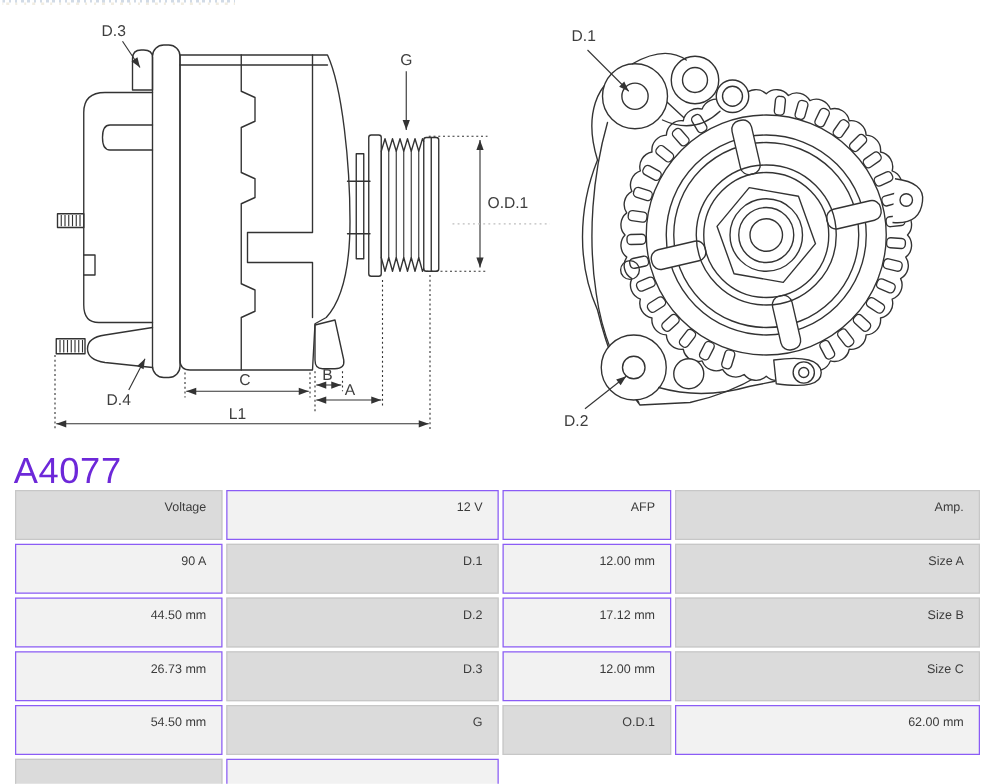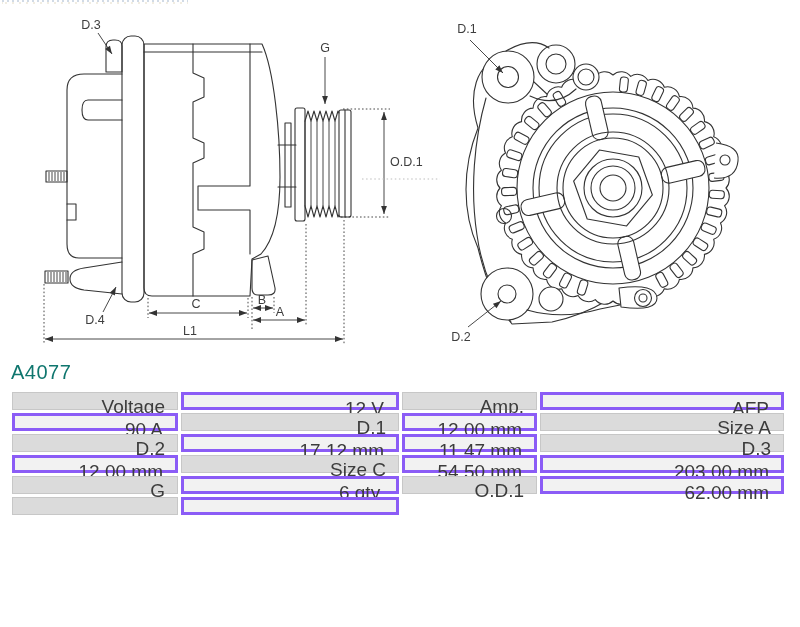--- a/index.html
+++ b/index.html
@@ -20,33 +20,33 @@
   svg .ln  {fill:none;stroke:#333;stroke-width:1.1;stroke-linejoin:round;stroke-linecap:round;}
   svg .lnf {fill:#fff;stroke:#333;stroke-width:1.1;stroke-linejoin:round;}
   svg .dim {fill:none;stroke:#333;stroke-width:0.9;}
   svg .dot {fill:none;stroke:#333;stroke-width:0.9;stroke-dasharray:1.6 2.2;}
   svg .cl  {fill:none;stroke:#bdbdbd;stroke-width:1;stroke-dasharray:1.5 2.6;}
   svg .lbl {font-family:"Liberation Sans",sans-serif;font-size:12.5px;fill:#3e3e3e;text-anchor:middle;}
   svg .lbls{font-family:"Liberation Sans",sans-serif;font-size:12.5px;fill:#3e3e3e;text-anchor:start;}
   svg .arr {fill:#333;}
   .part-number{
     position:absolute;top:361px;left:11px;
-    font-size:20px;color:#0f766e;letter-spacing:.5px;
+    font-size:29px;color:#6d28d9;letter-spacing:.5px;
   }
   .spec-grid{
     position:absolute;top:392px;left:12px;width:772px;
     display:grid;grid-template-columns:166px 218px 135px 244px;
     column-gap:3px;row-gap:3px;
   }
   .cell{
-    height:18px;line-height:28px;font-size:19px;color:#3c3c3c;
+    height:40px;line-height:28px;font-size:10px;color:#3c3c3c;
     text-align:right;padding-right:12px;box-sizing:border-box;
   }
   .lab{background:#dbdbdb;border:1px solid #c7c7c7;}
-  .val{background:#f2f2f2;border:3px solid #8b5cf6;}
+  .val{background:#f2f2f2;border:1px solid #8b5cf6;}
 </style>
 </head>
 <body>
 
 <div class="top-artifact"></div>
 
 <div class="drawings">
 <svg width="800" height="362" viewBox="0 0 800 362">
   <defs>
     <marker id="mE" markerWidth="10" markerHeight="7" refX="9" refY="3.5" orient="auto" markerUnits="userSpaceOnUse">
@@ -202,39 +202,39 @@
     <line class="dim" x1="468" y1="327" x2="501" y2="301" marker-end="url(#mE)"></line>
   </g>
 </svg>
 </div>
 
 <div class="part-number">A4077</div>
 
 <div class="spec-grid">
   <div class="cell lab">Voltage</div>
   <div class="cell val">12 V</div>
+  <div class="cell val">AFP</div>
+
   <div class="cell lab">Amp.</div>
-
-  <div class="cell val">AFP</div>
   <div class="cell val">90 A</div>
   <div class="cell lab">D.1</div>
   <div class="cell val">12.00 mm</div>
 
   <div class="cell lab">Size A</div>
+  <div class="cell val">44.50 mm</div>
   <div class="cell lab">D.2</div>
   <div class="cell val">17.12 mm</div>
 
-  <div class="cell val">11.47 mm</div>
+  <div class="cell lab">Size B</div>
+  <div class="cell val">26.73 mm</div>
   <div class="cell lab">D.3</div>
   <div class="cell val">12.00 mm</div>
 
   <div class="cell lab">Size C</div>
   <div class="cell val">54.50 mm</div>
-  <div class="cell val">203.00 mm</div>
 
   <div class="cell lab">G</div>
-  <div class="cell val">6 qty.</div>
 
   <div class="cell lab">O.D.1</div>
   <div class="cell val">62.00 mm</div>
   <div class="cell lab"></div>
   <div class="cell val"></div>
 </div>
 
 </body></html>

